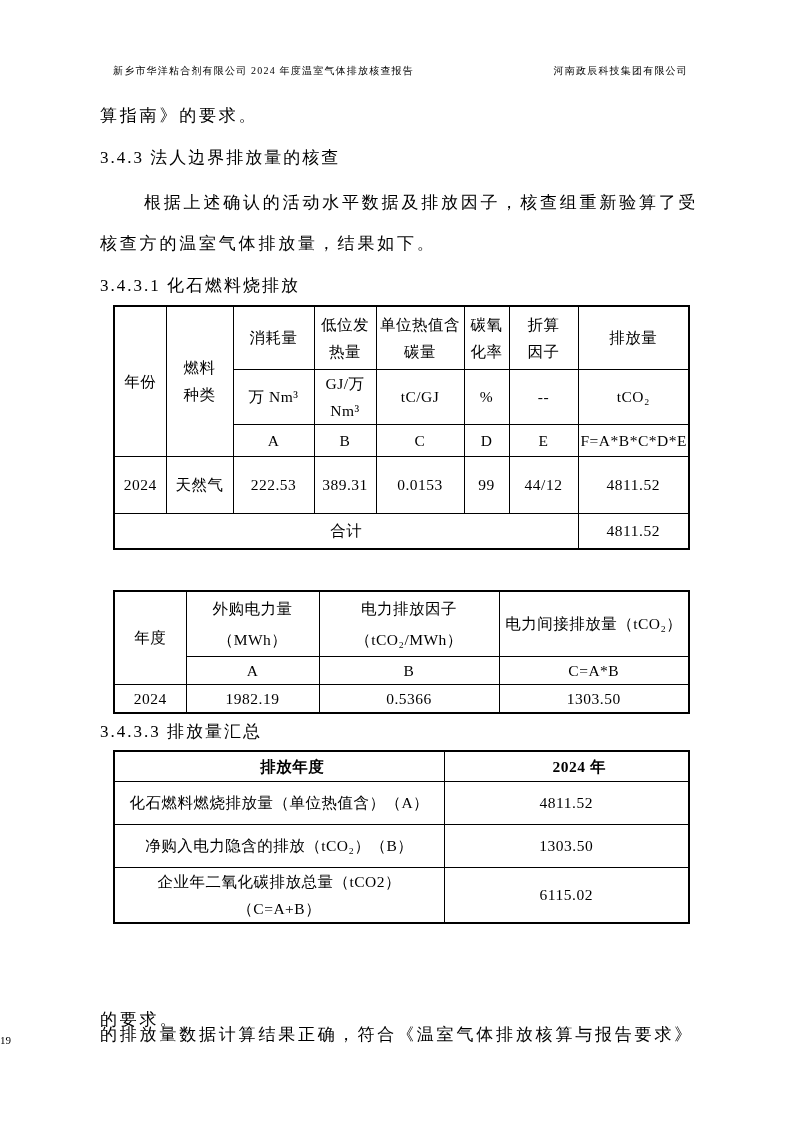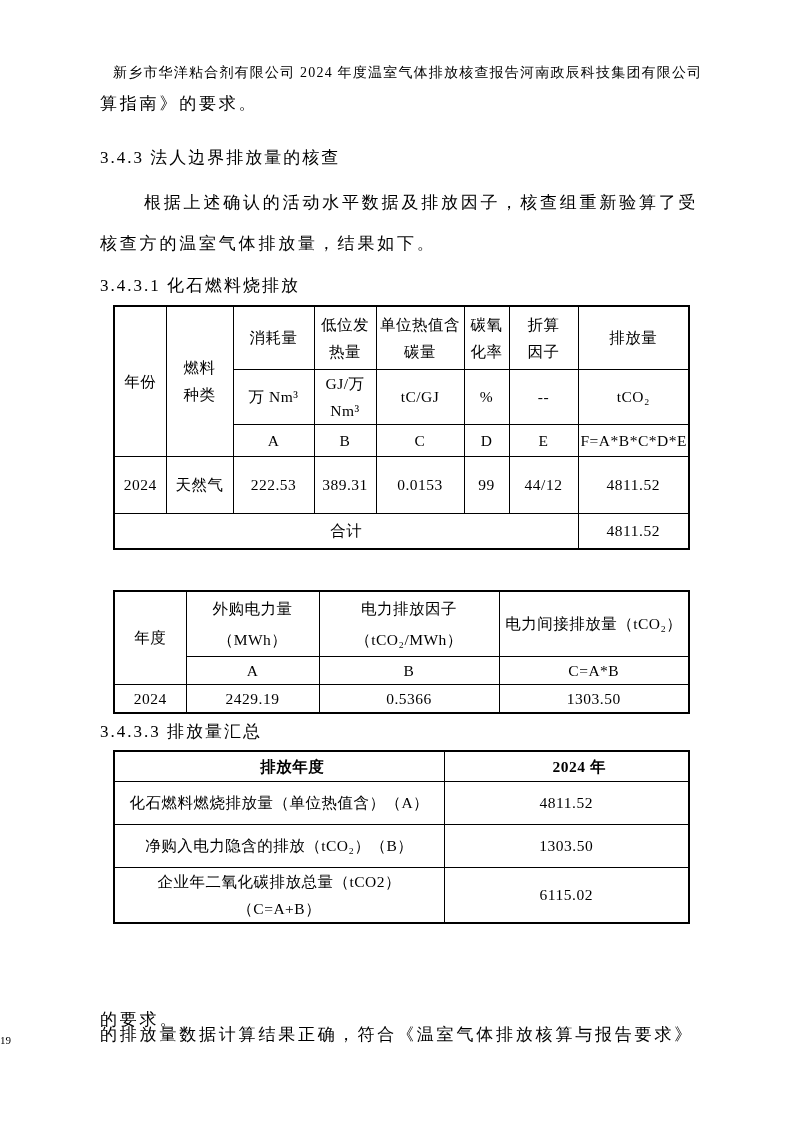--- a/index.html
+++ b/index.html
@@ -10,21 +10,21 @@
     background:#ffffff;
     font-family:"Liberation Serif","DejaVu Serif",serif;
     color:#000;
     overflow:hidden;
   }
   .abs{position:absolute;}
   
   .doc-header{
     top:64px;left:113px;width:575px;
     display:flex;justify-content:space-between;
-    font-size:14px;letter-spacing:1.2px;white-space:nowrap;
+    font-size:10px;letter-spacing:1.2px;white-space:nowrap;
   }
   
   .bline{
     left:100px;width:604px;
     font-size:17px;letter-spacing:2.8px;
     white-space:nowrap;
   }
   .heading{
     left:100px;width:604px;
     font-size:17px;letter-spacing:2px;
@@ -63,21 +63,21 @@
 </head>
 <body>
 
 <div class="page">
 
   <div class="abs doc-header">
     <span>新乡市华洋粘合剂有限公司 2024 年度温室气体排放核查报告</span>
     <span>河南政辰科技集团有限公司</span>
   </div>
 
-  <div class="abs bline" style="top:92px;">算指南》的要求。</div>
+  <div class="abs bline" style="top:104px;">算指南》的要求。</div>
 
   <div class="abs heading" style="top:146px;">3.4.3 法人边界排放量的核查</div>
 
   <div class="abs bline indent1" style="top:191px;">根据上述确认的活动水平数据及排放因子，核查组重新验算了受</div>
   <div class="abs bline" style="top:232px;">核查方的温室气体排放量，结果如下。</div>
 
   <div class="abs heading" style="top:274px;">3.4.3.1 化石燃料烧排放</div>
 
   <table class="doc t1 abs" style="top:305px;left:113px;">
     <colgroup>
@@ -157,21 +157,21 @@
 （tCO₂/MWh）</td>
       <td>电力间接排放量（tCO₂）</td>
     </tr>
     <tr style="height:28px">
       <td>A</td>
       <td>B</td>
       <td>C=A*B</td>
     </tr>
     <tr style="height:27px">
       <td>2024</td>
-      <td>2429.19</td>
+      <td>1982.19</td>
       <td>0.5366</td>
       <td>1303.50</td>
     </tr>
   </tbody>
     </table>
 
   <div class="abs heading" style="top:720px;">3.4.3.3 排放量汇总</div>
 
   <table class="doc t3 abs" style="top:750px;left:113px;">
     <colgroup>

